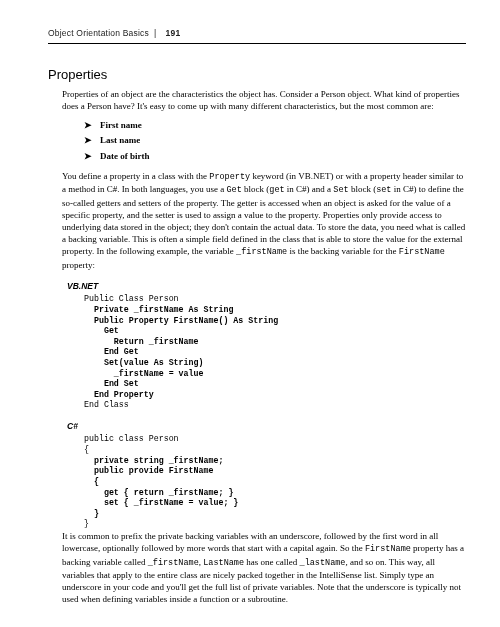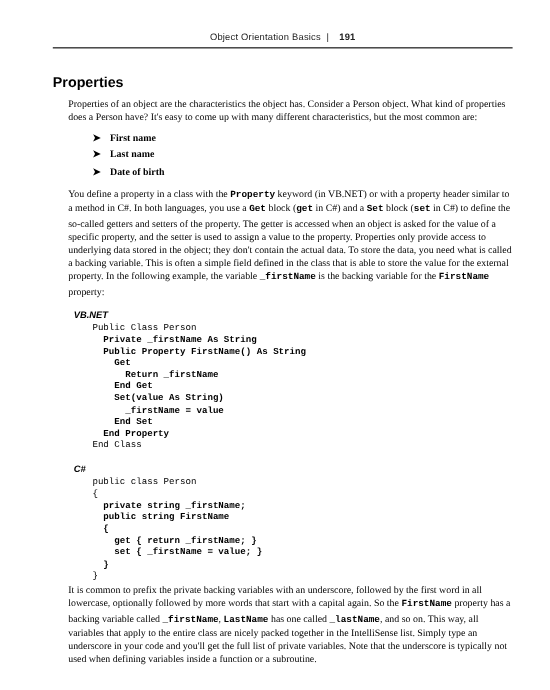--- a/index.html
+++ b/index.html
@@ -9,47 +9,47 @@
     background: #fff;
     color: #000;
     width: 500px;
   }
   .page {
     padding: 28px 34px 30px 48px;
     font-size: 9px;
     line-height: 1.35;
   }
   .running-head {
-    text-align: center;
+    text-align: left;
     font-size: 8.5px;
     font-family: Arial, Helvetica, sans-serif;
     color: #222;
     letter-spacing: 0.2px;
   }
   .running-head .pg {
     font-weight: bold;
     margin-left: 4px;
   }
   .hr {
     border: 0;
     border-top: 1px solid #000;
     margin: 4px 0 22px 0;
   }
   .h2 {
     font-family: Arial, Helvetica, sans-serif;
-    font-weight: bold;
+    font-weight: normal;
     font-size: 13px;
     margin: 0 0 4px 0;
   }
   .body-block { margin-left: 14px; }
   .para { margin: 0 0 7px 0; }
   .list { margin: 4px 0 8px 22px; font-weight: bold; }
   .list-item { margin: 3px 0; }
   .arrow { display: inline-block; width: 16px; }
-  .mono { font-family: 'Courier New', Courier, monospace; font-size: 8.5px; font-weight: bold; }
+  .mono { font-family: 'Courier New', Courier, monospace; font-size: 8.5px; }
   .code-label {
     font-family: Arial, Helvetica, sans-serif;
     font-style: italic;
     font-weight: bold;
     font-size: 8.5px;
     margin: 10px 0 2px 5px;
   }
   pre.code {
     font-family: 'Courier New', Courier, monospace;
     font-size: 8.3px;
@@ -98,21 +98,21 @@
 <span class="bold">    Set(value As String)</span>
 <span class="bold">      _firstName = value</span>
 <span class="bold">    End Set</span>
 <span class="bold">  End Property</span>
 <span>End Class</span></pre>
 
     <div class="code-label">C#</div>
 <pre class="code"><span>public class Person</span>
 <span>{</span>
 <span class="bold">  private string _firstName;</span>
-<span class="bold">  public string FirstName</span>
+<span class="bold">  public provide FirstName</span>
 <span class="bold">  {</span>
 <span class="bold">    get { return _firstName; }</span>
 <span class="bold">    set { _firstName = value; }</span>
 <span class="bold">  }</span>
 <span>}</span></pre>
 
     <p class="para" style="">
       <span>It is common to prefix the private backing variables with an underscore, followed by the first word in all lowercase, optionally followed by more words that start with a capital again. So the </span><span class="mono">FirstName</span><span> property has a backing variable called </span><span class="mono">_firstName</span><span>, </span><span class="mono">LastName</span><span> has one called </span><span class="mono">_lastName</span><span>, and so on. This way, all variables that apply to the entire class are nicely packed together in the IntelliSense list. Simply type an underscore in your code and you'll get the full list of private variables. Note that the underscore is typically not used when defining variables inside a function or a subroutine.</span>
     </p>
 

